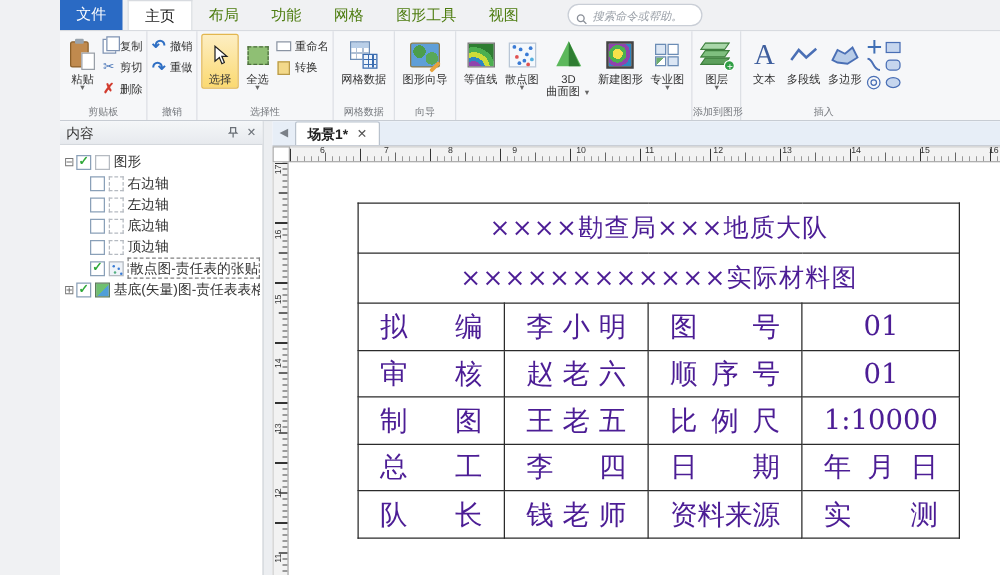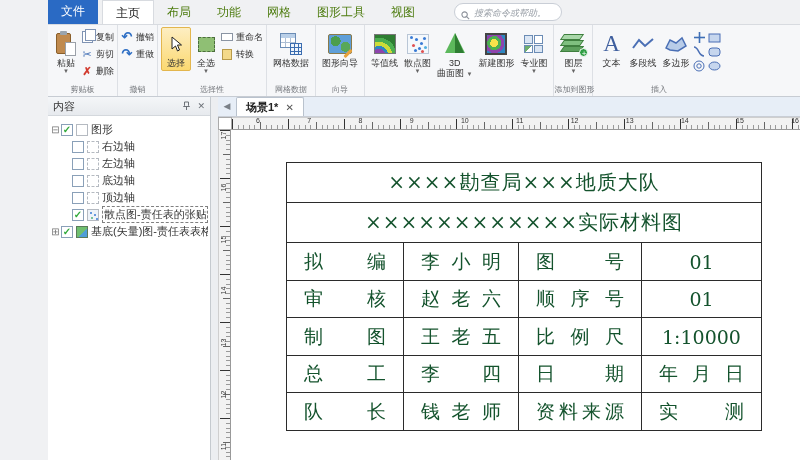--- a/index.html
+++ b/index.html
@@ -156,22 +156,22 @@
               repeating-linear-gradient(#9a9a9a 0 1px,transparent 1px 4.8px);
             background-size:10px 100%,7px 100%,4px 100%; background-position:top right; background-repeat:no-repeat; }
   .vnums { position:absolute; left:0; top:33px; width:13px; height:322px; display:flex; flex-direction:column;
            justify-content:space-between; align-items:flex-start; font-size:7px; color:#333; padding:2px 0; }
   .vnums span { display:block; transform:rotate(-90deg); width:10px; text-align:center; line-height:7px; }
 
   .canvas { position:absolute; left:13px; top:33px; width:586px; height:330px; background:#fff; overflow:hidden; }
 
   
   .tblock { position:absolute; left:55px; top:32px; border-collapse:collapse;
-            font-family:"DejaVu Serif","Liberation Serif",serif; color:#14532d; }
-  .tblock td { border:1px solid #2b2b2b; font-size:19px; padding:0; }
+            font-family:"DejaVu Serif","Liberation Serif",serif; color:#4c1d95; }
+  .tblock td { border:1px solid #2b2b2b; font-size:22px; padding:0; }
   .tblock .hdr { text-align:center; font-size:20px; letter-spacing:1px; }
   .cellpad { padding:0 17px; }
   .dist { text-align:justify; text-align-last:justify; }
   .ctr { text-align:center; text-align-last:center; }
 
   
   .vscroll { position:absolute; right:0; top:20px; width:14px; height:343px; background:#f3f3f3;
              border-left:1px solid #dcdcdc; }
   .vscroll .up { position:absolute; top:10px; left:0; width:14px; height:12px; display:flex; align-items:center; justify-content:center; }
   .vscroll .up i { width:0; height:0; border-left:3px solid transparent; border-right:3px solid transparent;

